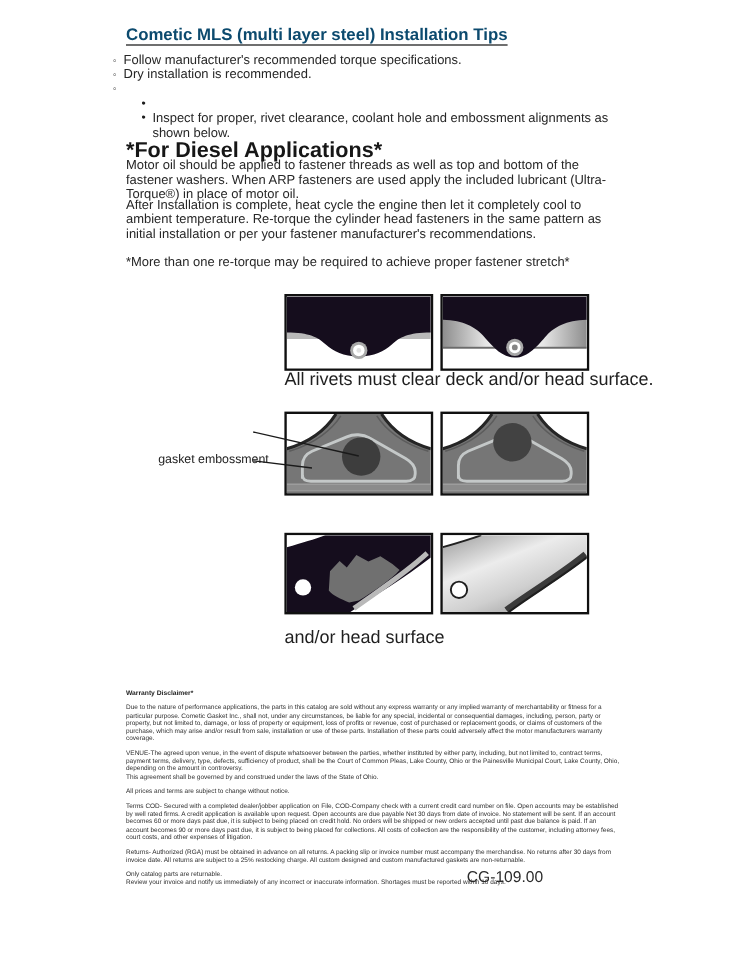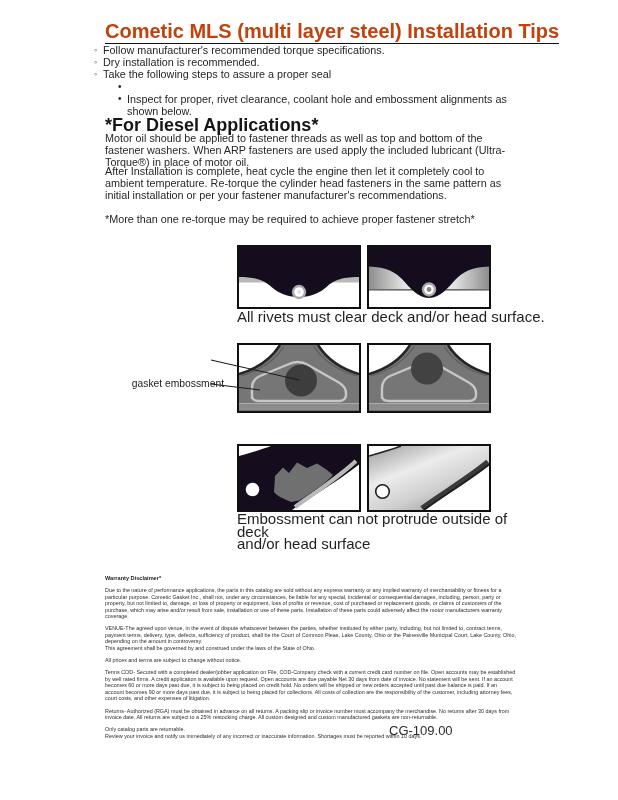--- a/index.html
+++ b/index.html
@@ -1,19 +1,19 @@
 <!DOCTYPE html>
 <html><head>
 <meta charset="utf-8">
 <style>
   html,body{margin:0;padding:0;background:#fff;}
   .doc{position:relative;width:618px;height:800px;background:#ffffff;overflow:hidden;
        font-family:"Liberation Sans",sans-serif;color:#1d1d1d;}
   .abs{position:absolute;}
-  .page-title{left:105px;top:20px;font-size:20px;font-weight:bold;color:#c2410c;}
+  .page-title{left:105px;top:20px;font-size:14px;font-weight:bold;color:#0c4a6e;}
   .page-title .tspan{border-bottom:1.6px solid #111;padding-bottom:1px;}
   .tips{left:94px;top:44px;width:424px;font-size:10.8px;line-height:12.2px;color:#262626;}
   .tip{display:flex;align-items:flex-start;}
   .tip .bm{width:9px;flex:0 0 9px;font-size:9px;line-height:12.2px;color:#3a3a3a;}
   .tip.sub{margin-left:24px;}
   .tip.sub .bm{font-size:10px;color:#1d1d1d;}
   .diesel-h{left:105px;top:115px;font-size:18px;font-weight:bold;color:#161616;}
   .body-p{left:105px;width:414px;font-size:10.8px;line-height:11.8px;color:#272727;}
   .dg-label{width:124px;text-align:center;font-size:13.5px;letter-spacing:.4px;color:#1c1c1c;font-weight:500;margin-top:28px;}
   .dbox{position:absolute;border:2px solid #101010;font-size:0;background:#fff;}
@@ -39,21 +39,20 @@
     <div class="tip">
       <span class="bm">◦</span>
       <span>Follow manufacturer's recommended torque specifications.</span>
     </div>
     <div class="tip">
       <span class="bm">◦</span>
       <span>Dry installation is recommended.</span>
     </div>
     <div class="tip">
       <span class="bm">◦</span>
-      <span>Take the following steps to assure a proper seal</span>
     </div>
     <div class="tip sub">
       <span class="bm">•</span>
     </div>
     <div class="tip sub">
       <span class="bm">•</span>
       <span>Inspect for proper, rivet clearance, coolant hole and embossment alignments as shown below.</span>
     </div>
   </div>
 
@@ -161,21 +160,21 @@
       </defs>
       <rect width="120" height="64" fill="#ffffff"></rect>
       <path d="M0,10 C13,6.3 23,3.4 32,0 H120 V18.5 C97,36.5 74,49.5 53,64 H0 Z" fill="url(#g3)"></path>
       <path d="M0,10 C13,6.3 23,3.4 32,0" stroke="#222222" stroke-width="1.6" fill="none"></path>
       <path d="M53,62.5 C74,47 97,34 119,16" stroke="#3a3a3a" stroke-width="5.5" fill="none"></path>
       <path d="M55,64 C76,48.5 99,35 120,18.5" stroke="#1f1f1f" stroke-width="1.8" fill="none"></path>
       <circle cx="13.5" cy="45.5" r="6.8" fill="#ffffff" stroke="#1f1f1f" stroke-width="1.6"></circle>
     </svg>
   </div>
   <div class="abs dg-caption" style="left:237px;top:513px;width:290px">
-    <span>Embossment can not protrude outside of deck</span><br>
+    <br>
     <span>and/or head surface</span>
   </div>
 
   <svg class="overlay" width="618" height="800" viewBox="0 0 618 800">
     <line x1="211" y1="360" x2="299" y2="380" stroke="#1a1a1a" stroke-width="1.1"></line>
     <line x1="211" y1="384" x2="260" y2="390" stroke="#1a1a1a" stroke-width="1.1"></line>
   </svg>
 
   <div class="abs disclaimer">
     <h3>Warranty Disclaimer*</h3>

